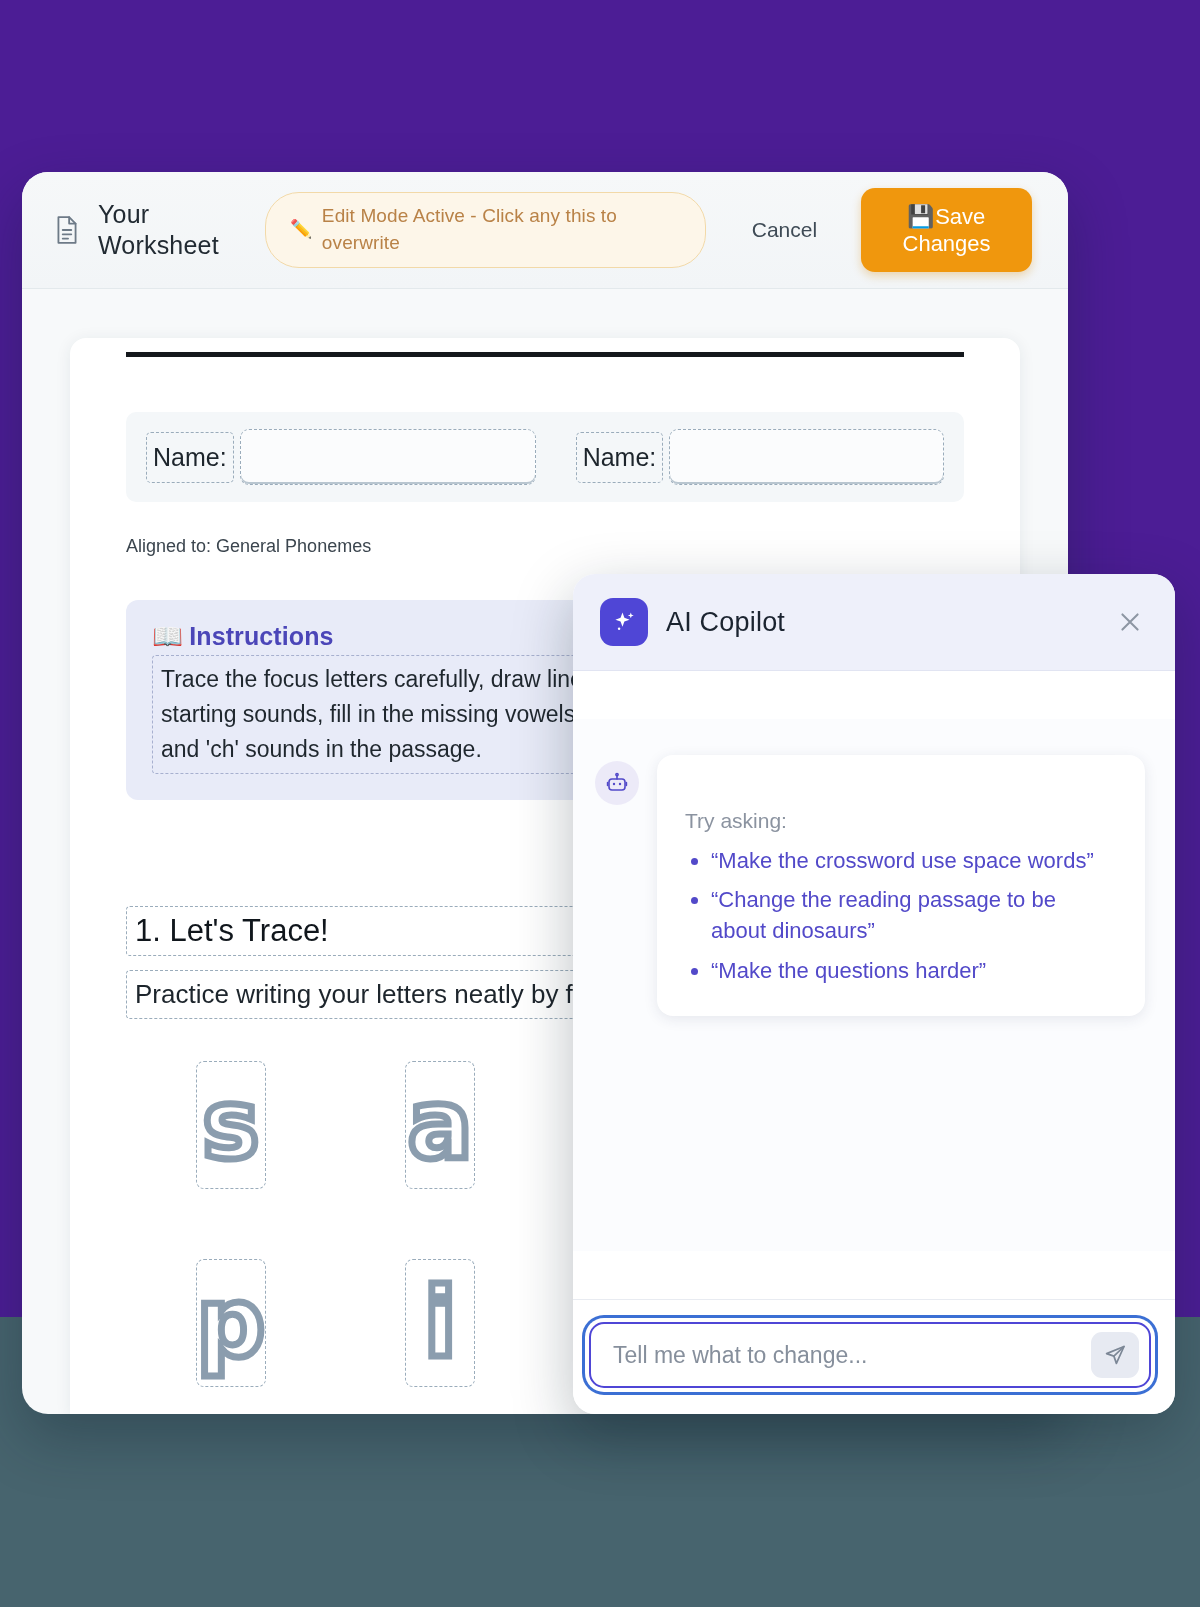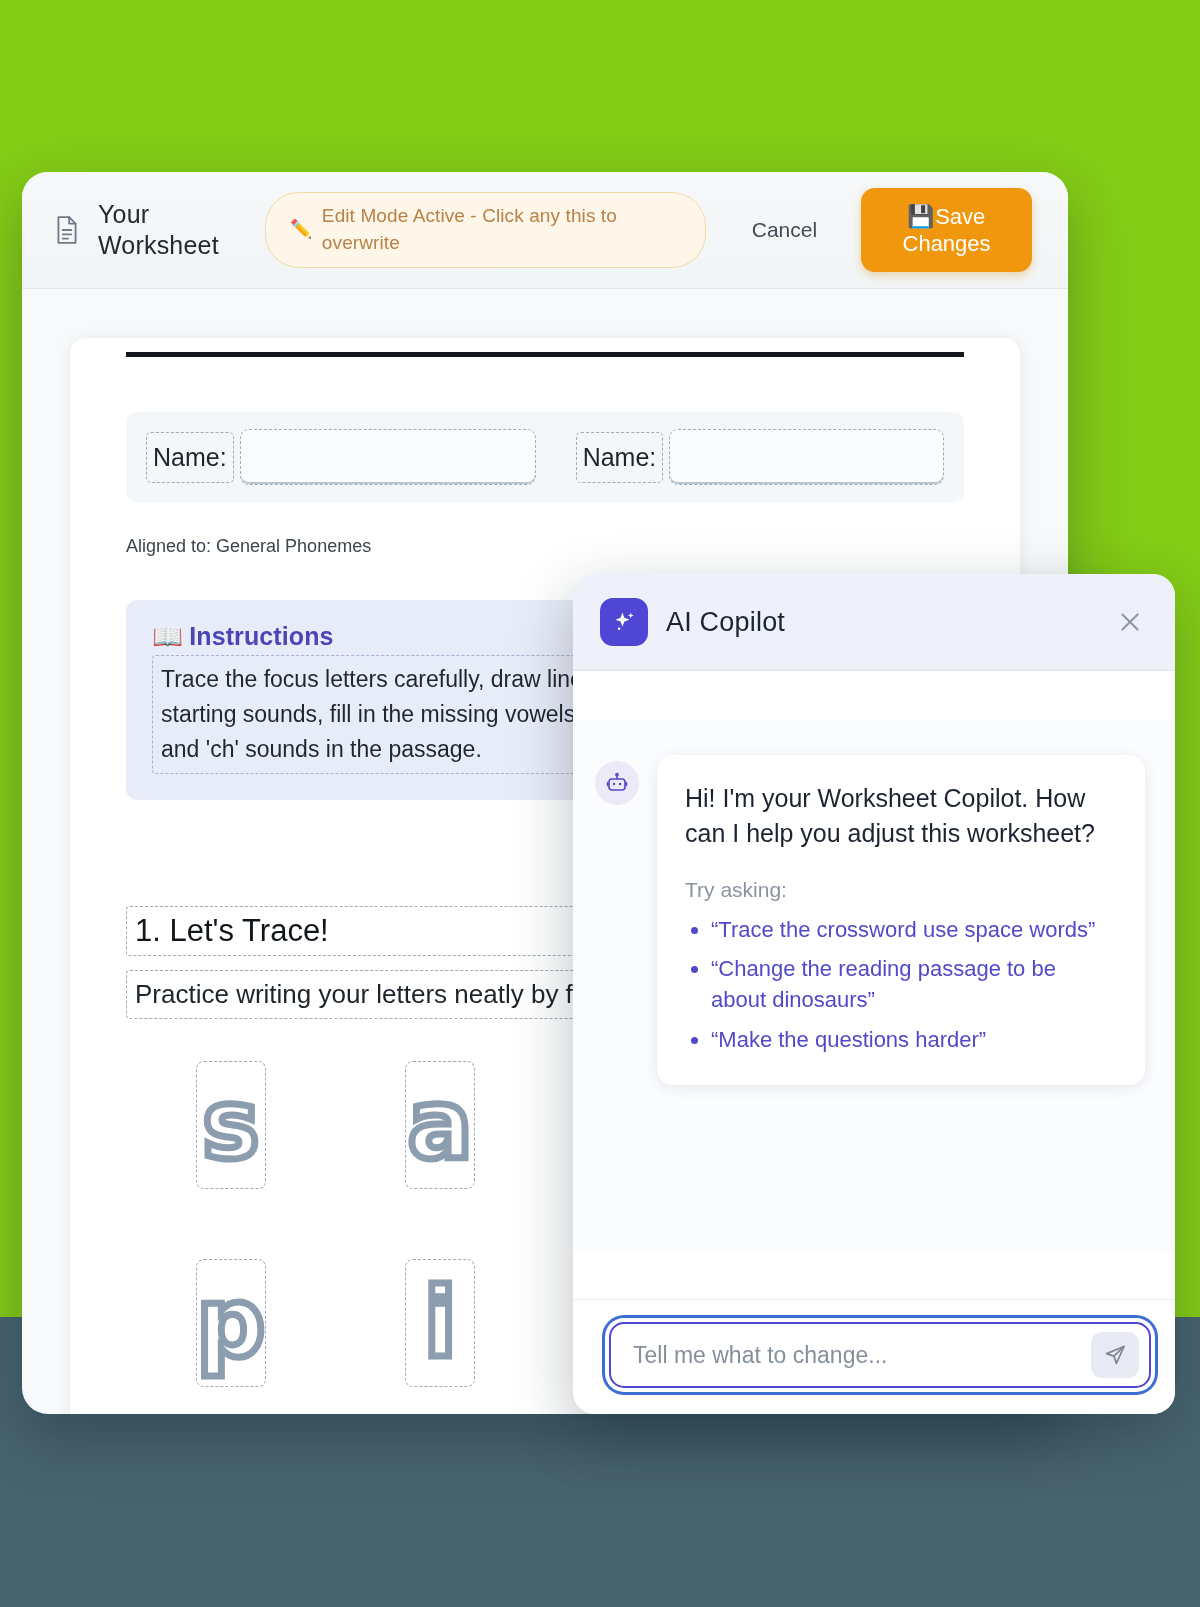--- a/index.html
+++ b/index.html
@@ -9,21 +9,21 @@
     height: 1607px;
     overflow: hidden;
     background: #47646e;
     font-family: "Liberation Sans", sans-serif;
   }
 
   #stage {
     position: relative;
     width: 1200px;
     height: 1317px;
-    background: #84cc16;
+    background: #4c1d95;
   }
 
   
   #worksheet-card {
     position: absolute;
     left: 22px;
     top: 172px;
     width: 1046px;
     height: 1242px;
     background: #f7f9fa;
@@ -319,21 +319,21 @@
     line-height: 1.42;
     margin-bottom: 8px;
     color: #5249c9;
   }
   #suggestion-list li:last-child { margin-bottom: 0; }
 
   #copilot-footer {
     flex: 0 0 auto;
     background: #ffffff;
     border-top: 1px solid #e8ebf1;
-    padding: 22px 24px 26px 36px;
+    padding: 22px 24px 26px 16px;
   }
   #composer {
     position: relative;
     height: 66px;
     background: #ffffff;
     border: 2px solid #4f46d6;
     border-radius: 15px;
     box-shadow: 0 0 0 4px #ffffff, 0 0 0 7px #3b6fd4;
     display: flex;
     align-items: center;
@@ -472,24 +472,23 @@
           <rect x="4" y="8" width="16" height="11" rx="3"></rect>
           <path d="M12 4.5v3.5"></path>
           <circle cx="12" cy="3.6" r="1.1"></circle>
           <circle cx="9" cy="13" r="1.2" fill="#5249c9" stroke="none"></circle>
           <circle cx="15" cy="13" r="1.2" fill="#5249c9" stroke="none"></circle>
           <path d="M2.6 11.5v3M21.4 11.5v3"></path>
         </svg>
       </span>
 
       <div id="bot-bubble">
-        <div id="bot-greeting">Hi! I'm your Worksheet Copilot. How can I help you adjust this worksheet?</div>
         <div id="try-asking-label">Try asking:</div>
         <ul id="suggestion-list">
-          <li>“Trace the crossword use space words”</li>
+          <li>“Make the crossword use space words”</li>
           <li>“Change the reading passage to be about dinosaurs”</li>
           <li>“Make the questions harder”</li>
         </ul>
       </div>
     </div>
 
     <div id="copilot-footer">
       <div id="composer">
         <input id="composer-input" type="text" placeholder="Tell me what to change..." style="">
         <button id="send-button">

